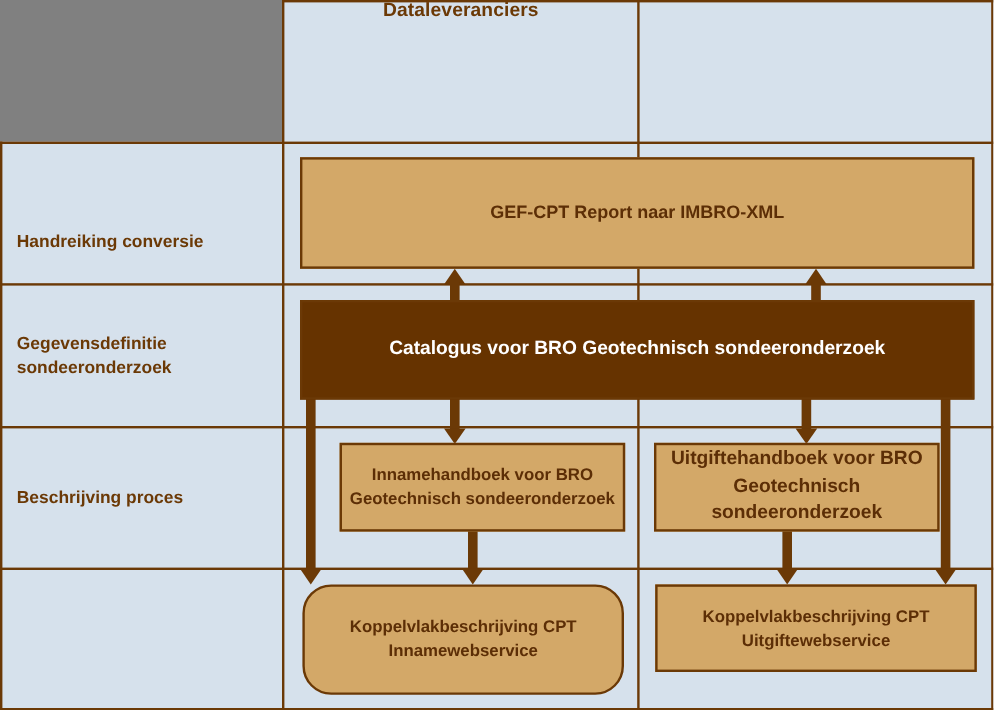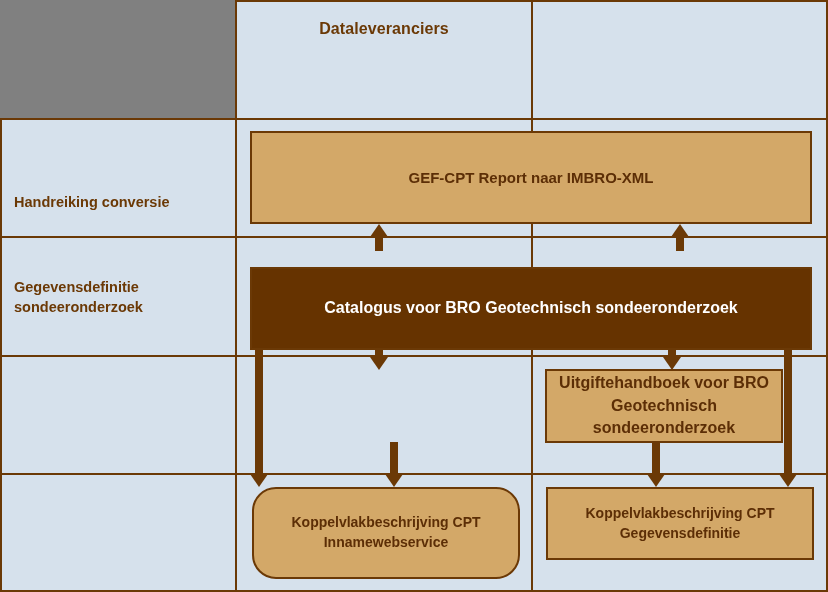--- a/index.html
+++ b/index.html
@@ -21,21 +21,21 @@
   .hline{position:absolute;height:2px;background:#6b3906;}
   .frame-top{position:absolute;left:236px;top:0;right:0;height:2px;background:#6b3906;}
   .frame-bottom{position:absolute;left:0;bottom:0;right:0;height:2px;background:#6b3906;}
   .frame-left{position:absolute;left:0;top:118px;bottom:0;width:2px;background:#6b3906;}
   .frame-right{position:absolute;right:0;top:0;bottom:0;width:2px;background:#6b3906;}
 
   
   .col-header{
     position:absolute;top:0;height:118px;
     display:flex;align-items:flex-start;justify-content:center;
-    padding-top:20px;box-sizing:border-box;
+    padding-top:0;box-sizing:border-box;
     color:#6b3906;font-size:16px;font-weight:bold;
     letter-spacing:.1px;
   }
   #hdr-a{left:237px;width:294px;}
   #hdr-b{left:533px;width:295px;}
 
   
   .row-label{
     position:absolute;left:0;width:236px;
     display:flex;align-items:center;
@@ -52,21 +52,21 @@
     position:absolute;box-sizing:border-box;
     border:2px solid #6b3906;
     display:flex;align-items:center;justify-content:center;
     text-align:center;line-height:1.42;
     color:#5c2e06;font-weight:bold;
   }
   .box.tan{background:#d3a868;}
   .box.dark{background:#663300;color:#ffffff;}
 
   #box-gefcpt{left:250px;top:131px;width:562px;height:93px;font-size:15px;}
-  #box-catalogus{left:250px;top:267px;width:562px;height:83px;font-size:16px;}
+  #box-catalogus{left:250px;top:250px;width:562px;height:83px;font-size:16px;}
   #box-innamehb{left:283px;top:369px;width:238px;height:74px;font-size:14px;}
   #box-uitgiftehb{left:545px;top:369px;width:238px;height:74px;font-size:16px;}
   #box-inname-ws{left:252px;top:487px;width:268px;height:92px;font-size:14px;border-radius:24px;}
   #box-uitgifte-ws{left:546px;top:487px;width:268px;height:73px;font-size:14px;}
 
   
   .arrow{position:absolute;}
   .arrow .shaft{position:absolute;left:50%;transform:translateX(-50%);width:8px;background:#6b3906;}
   .arrow .head{position:absolute;left:50%;transform:translateX(-50%);width:0;height:0;}
   .arrow.up .head{border-left:9px solid transparent;border-right:9px solid transparent;border-bottom:13px solid #6b3906;top:0;}
@@ -91,20 +91,21 @@
 
   <div class="hline" style="left:0;top:118px;right:0;"></div>
   <div class="hline" style="left:0;top:236px;right:0;"></div>
   <div class="hline" style="left:0;top:355px;right:0;"></div>
   <div class="hline" style="left:0;top:473px;right:0;"></div>
 
   <div id="hdr-a" class="col-header">Dataleveranciers</div>
 
   <div id="lbl-r1" class="row-label">Handreiking conversie</div>
   <div id="lbl-r2" class="row-label">Gegevensdefinitie sondeeronderzoek</div>
+  <div id="lbl-r3" class="row-label">Beschrijving proces</div>
 
   <div class="arrow up" style="left:379px;top:224px;height:27px;">
     <div class="head"></div>
       <div class="shaft"></div>
   </div>
   <div class="arrow up" style="left:680px;top:224px;height:27px;">
     <div class="head"></div>
       <div class="shaft"></div>
   </div>
 
@@ -132,20 +133,21 @@
   </div>
   <div class="arrow down" style="left:656px;top:442px;height:45px;">
     <div class="shaft"></div>
       <div class="head"></div>
   </div>
 
   <div id="box-gefcpt" class="box tan">GEF-CPT Report naar IMBRO-XML</div>
 
   <div id="box-catalogus" class="box dark">Catalogus voor BRO Geotechnisch sondeeronderzoek</div>
 
+  <div id="box-innamehb" class="box tan">Innamehandboek voor BRO Geotechnisch sondeeronderzoek</div>
 
   <div id="box-uitgiftehb" class="box tan">Uitgiftehandboek voor BRO Geotechnisch sondeeronderzoek</div>
 
   <div id="box-inname-ws" class="box tan">Koppelvlakbeschrijving CPT Innamewebservice</div>
 
-  <div id="box-uitgifte-ws" class="box tan">Koppelvlakbeschrijving CPT Gegevensdefinitie</div>
+  <div id="box-uitgifte-ws" class="box tan">Koppelvlakbeschrijving CPT Uitgiftewebservice</div>
 
 </div>
 
 </body></html>

